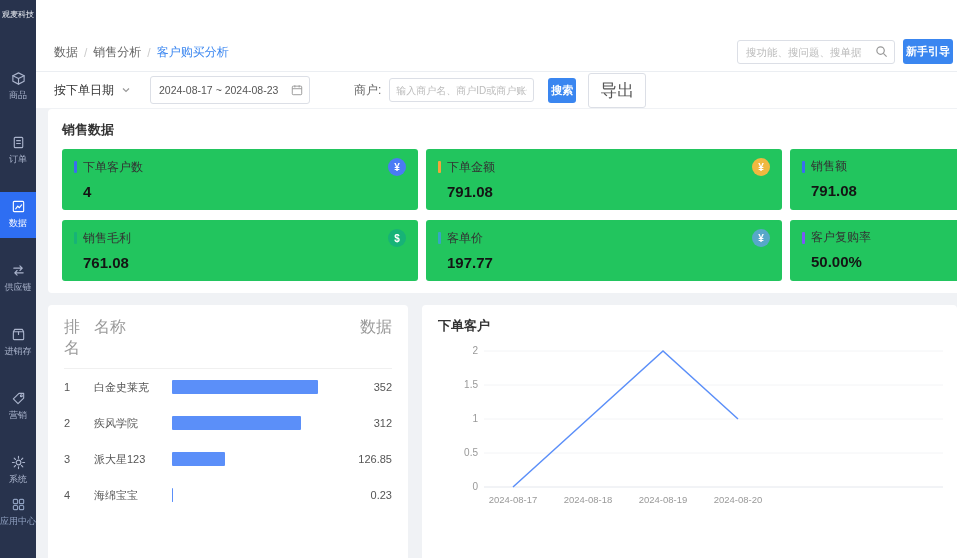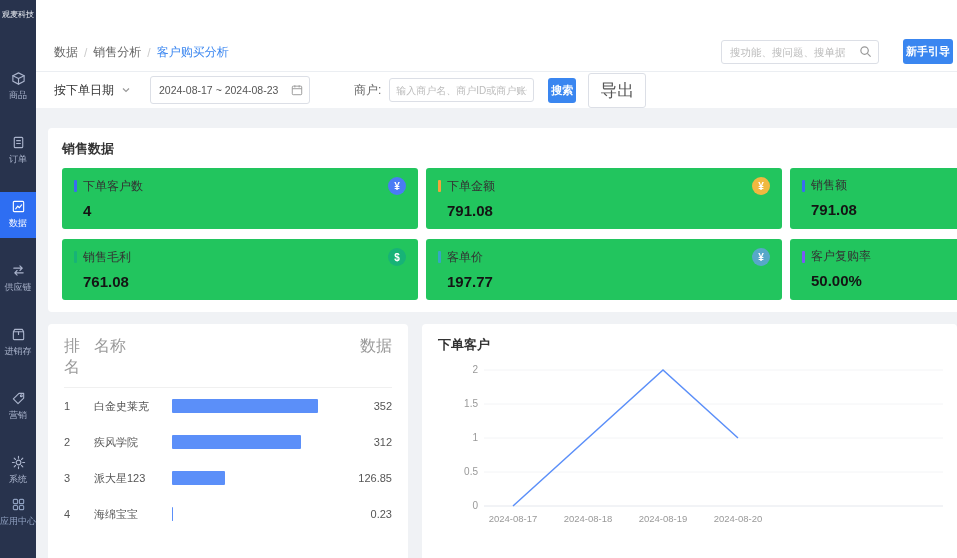--- a/index.html
+++ b/index.html
@@ -23,21 +23,21 @@
   .side-bottom .lb { font-size:9px; white-space:nowrap; }
 
   
   .main { flex:1; min-width:0; display:flex; flex-direction:column; background:#f0f2f5; }
   .topbar { height:72px; background:#fff; border-bottom:1px solid #ebeef2;
     display:flex; align-items:flex-end; justify-content:space-between; padding:0 4px 7px 18px; }
   .breadcrumb { font-size:12px; color:#666; display:flex; gap:6px; align-items:center; padding-bottom:3px;}
   .bc-item { cursor:pointer; }
   .bc-item.current { color:#3a86f0; }
   .bc-sep { color:#ccc; }
-  .top-right { display:flex; align-items:center; gap:24px; }
+  .top-right { display:flex; align-items:center; gap:8px; }
   .search-box { width:158px; height:24px; border:1px solid #dcdfe6; border-radius:3px;
     display:flex; align-items:center; padding:0 6px 0 8px; background:#fff; }
   .search-box input { border:0; outline:0; flex:1; min-width:0; font-size:10.5px; color:#333;
     font-family:inherit; }
   .search-box input::placeholder { color:#bbb; }
   .btn-primary { background:#3a86f0; color:#fff; border:0; border-radius:3px;
     font-size:11px; padding:5px 3px; cursor:pointer; font-family:inherit; white-space:nowrap;font-weight:bold; }
   .filterbar { height:36px; background:#fff; display:flex; align-items:center; padding-left:18px; }
   .date-type { display:flex; align-items:center; gap:8px; font-size:12px; color:#333; cursor:pointer; }
   .date-input { margin-left:20px; width:160px; height:28px; border:1px solid #dcdfe6; border-radius:3px;
@@ -46,21 +46,21 @@
   .merchant-label { margin-left:44px; font-size:12px; color:#666; }
   .merchant-input { margin-left:8px; width:145px; height:24px; border:1px solid #dcdfe6; border-radius:3px;
     display:flex; align-items:center; padding:0 6px; }
   .merchant-input input { border:0; outline:0; width:100%; font-size:10px; color:#333; font-family:inherit; }
   .merchant-input input::placeholder { color:#bbb; }
   .filterbar .btn-primary { margin-left:14px; }
   .btn-plain { margin-left:12px; background:#fff; color:#555; border:1px solid #dcdfe6;
     border-radius:3px; font-size:17px; padding:5px 11px; cursor:pointer; font-family:inherit;text-align:right; }
 
   
-  .content { flex:1; padding:20px 0 0 12px; overflow:hidden; }
+  .content { flex:1; padding:1px 0 0 12px; overflow:hidden; }
   .card-title { font-size:13px; font-weight:bold; color:#333; }
   .sales-card { width:1112px; background:#fff; border-radius:4px; padding:12px 14px; margin-bottom:12px; }
   .stats-grid { margin-top:10px; display:grid; grid-template-columns:repeat(3,1fr); gap:10px 8px; }
   .tile { background:#22c55e; border-radius:3px; padding:9px 12px 10px; }
   .tile-head { display:flex; align-items:center; justify-content:space-between; }
   .tile-lab { display:flex; align-items:center; gap:6px; font-size:12px; color:#333; }
   .tile-lab .accent { display:inline-block; width:3px; height:12px; border-radius:1px; }
   .tile-icon { width:18px; height:18px; border-radius:50%; color:#fff; font-size:10px; font-weight:bold;
     display:flex; align-items:center; justify-content:center; }
   .tile-val { margin:7px 0 0 9px; font-size:15px; font-weight:bold; color:#141414; }

